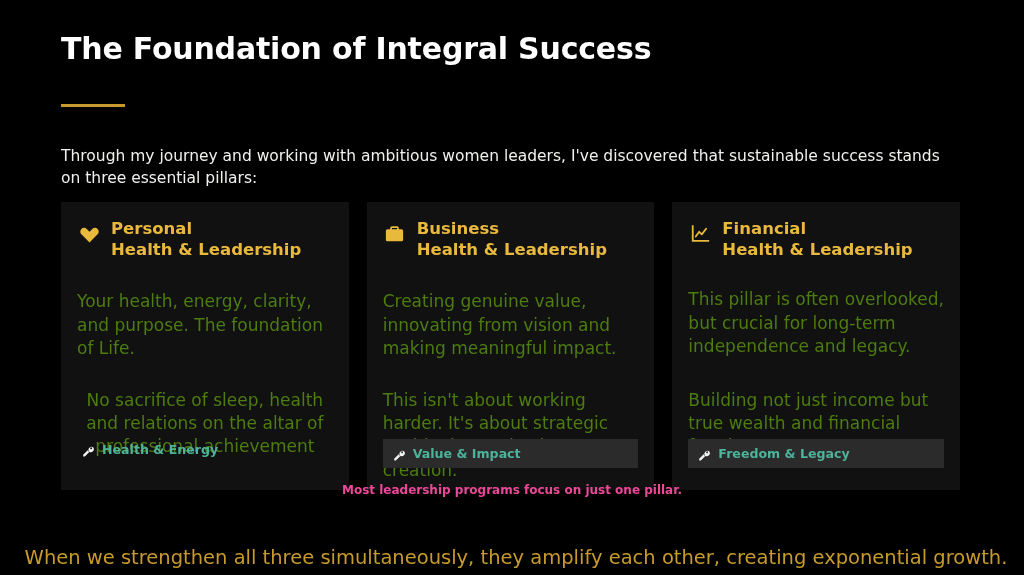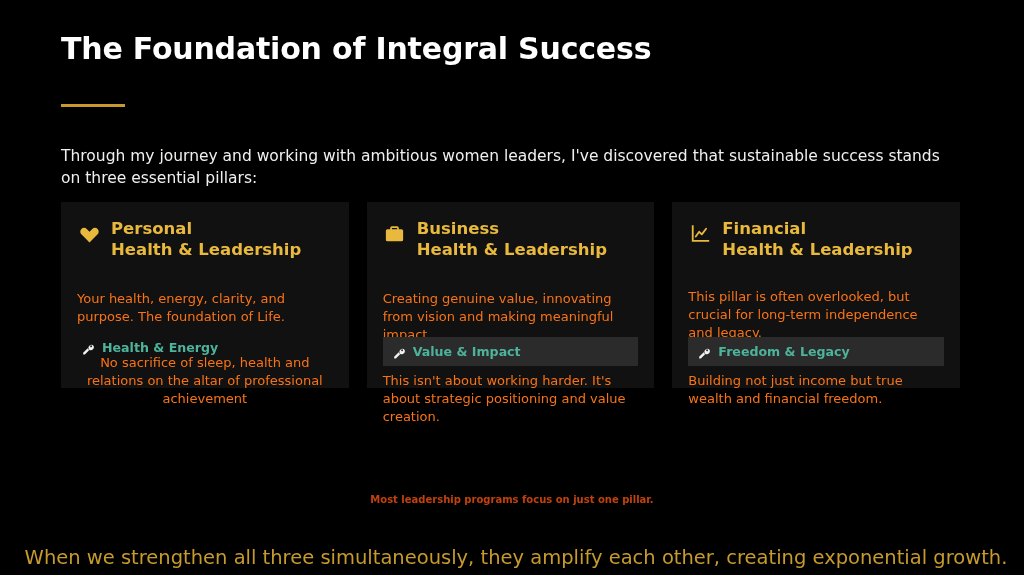--- a/index.html
+++ b/index.html
@@ -54,21 +54,21 @@
     color: #f0f0ee;
     margin-top: 12px;
   }
 
   
   .cards {
     position: absolute;
     left: 61px;
     top: 202px;
     width: 899px;
-    height: 186px;
+    height: 288px;
     display: flex;
     gap: 18px;
   }
 
   .card {
     flex: 1 1 0;
     background: #111111;
     position: relative;
     padding: 0;
     box-sizing: border-box;
@@ -101,23 +101,23 @@
   .card-heading .line2 {
     display: block;
     white-space: nowrap;
   }
 
   .card-body {
     padding: 0 16px;
   }
 
   .card-para {
-    font-size: 13px;
+    font-size: 17px;
     line-height: 1.38;
-    color: #f97316;
+    color: #4d7c0f;
   }
 
   .card-para.p1 { margin-top: 30px; }
   .card-para.p2 { margin-top: 28px; }
 
   
   .card.c1 .card-para.p2 { text-align: center; }
 
   .badge {
     position: absolute;
@@ -151,25 +151,25 @@
     font-weight: bold;
     color: #4db49b;
     white-space: nowrap;
   }
 
   
   .footer-warning {
     position: absolute;
     left: 0;
     right: 0;
-    top: 494px;
+    top: 483px;
     text-align: center;
-    font-size: 10px;
-    font-weight: bold;
-    color: #c2410c;
+    font-size: 12px;
+    font-weight: bold;
+    color: #ec4899;
   }
 
   .footer-highlight {
     position: absolute;
     left: 8px;
     right: 0;
     top: 546px;
     text-align: center;
     font-size: 19.5px;
     color: #c79a2c;

